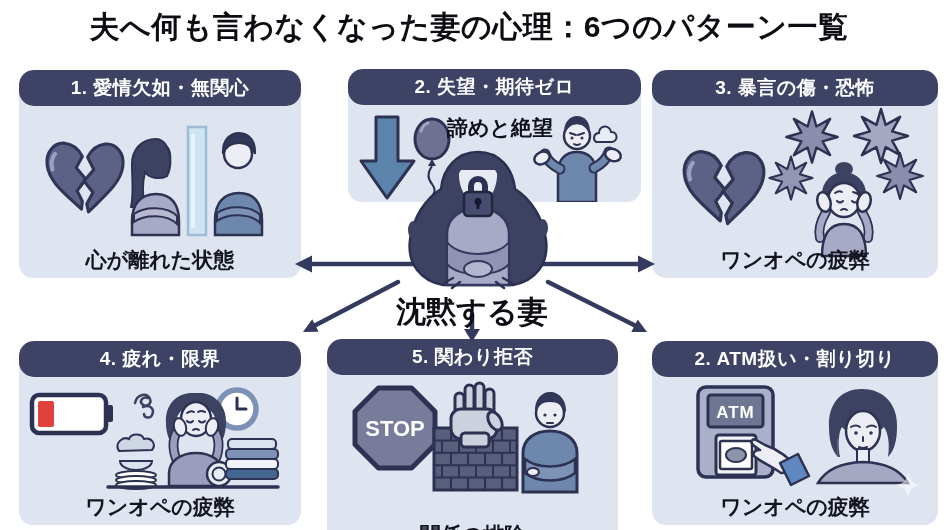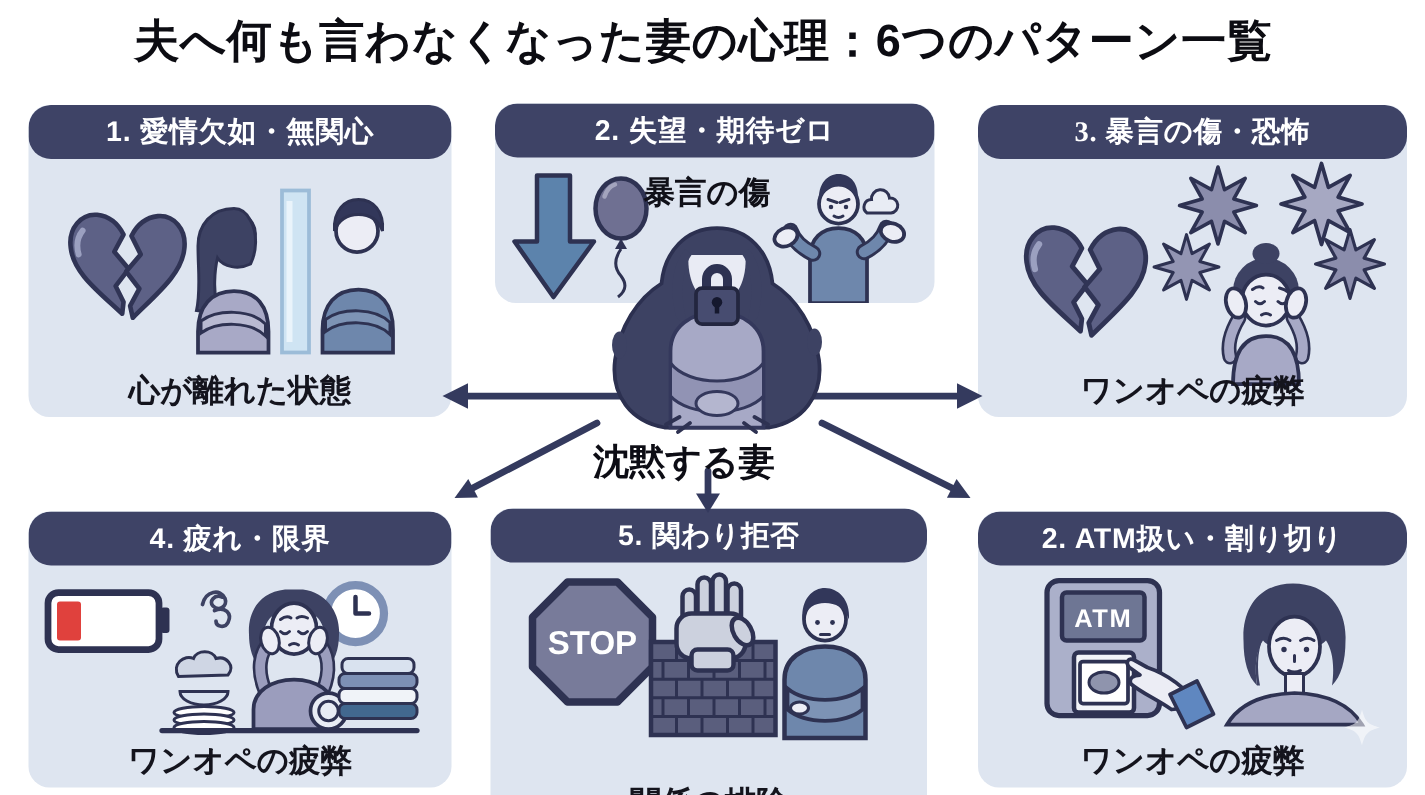--- a/index.html
+++ b/index.html
@@ -10,22 +10,22 @@
   .panel{position:absolute;background:#dee5f0;border-radius:14px;overflow:hidden;z-index:1;}
   .pill{position:absolute;top:0;left:0;right:0;height:36px;background:#3e4366;border-radius:15px;
         display:flex;align-items:center;justify-content:center;color:#ffffff;
         font-weight:800;font-size:19px;z-index:3;letter-spacing:.5px;}
   .caption{position:absolute;left:0;right:0;bottom:4px;text-align:center;
            font-weight:800;font-size:21px;color:#14141d;z-index:2;}
   .illust{position:absolute;left:0;top:36px;z-index:1;display:block;}
   .annotation{position:absolute;left:99px;top:45px;font-weight:800;font-size:21px;color:#101018;z-index:2;}
   .arrows{position:absolute;left:0;top:0;width:950px;height:530px;z-index:2;pointer-events:none;}
   .center-fig{position:absolute;left:393px;top:142px;width:170px;height:150px;z-index:3;}
-  .center-label{position:absolute;left:356px;top:292px;width:200px;text-align:center;
-                font-weight:900;font-size:24px;color:#0d0d15;z-index:4;}
+  .center-label{position:absolute;left:372px;top:292px;width:200px;text-align:center;
+                font-weight:900;font-size:30px;color:#0d0d15;z-index:4;}
   svg text{font-family:"Liberation Sans","DejaVu Sans",sans-serif;}
 </style>
 </head>
 <body>
 
 <div class="canvas">
 
   <div class="title">夫へ何も言わなくなった妻の心理：6つのパターン一覧</div>
 
   <section class="panel" style="left:19px;top:70px;width:282px;height:208px;">
@@ -54,21 +54,21 @@
       <g>
         <circle cx="219" cy="48" r="14" fill="#ecedf5" stroke="#2e3252" stroke-width="2.5"></circle>
         <path d="M204 48 C203 34 211 27 220 27 C230 27 237 35 236 48 C233 40 227 37 220 37 C213 37 207 40 204 48 Z" fill="#32375a" stroke="#2e3252" stroke-width="2"></path>
         <path d="M196 129 L196 114 C196 97 205 87 220 87 C235 87 243 97 243 114 L243 129 Z" fill="#6e87ac" stroke="#2e3252" stroke-width="2.5"></path>
         <path d="M198 107 C209 99 231 99 241 109 L241 117 C231 107 209 107 198 115 Z" fill="#7d93b5" stroke="#2e3252" stroke-width="2"></path>
       </g>
     </svg>
     <div class="caption">心が離れた状態</div>
   </section>
 
-  <section class="panel" style="left:330px;top:69px;width:293px;height:133px;">
+  <section class="panel" style="left:348px;top:69px;width:293px;height:133px;">
     <div class="pill">2. 失望・期待ゼロ</div>
     <svg class="illust" width="293" height="97" viewBox="0 36 293 97">
       <g>
         <path d="M28 48 L50 48 L50 92 L66 92 L39 129 L13 92 L28 92 Z" fill="#5c83ac" stroke="#2e3252" stroke-width="3" stroke-linejoin="round"></path>
       </g>
       <g>
         <ellipse cx="84" cy="70" rx="17" ry="20" fill="#6f7092" stroke="#2e3252" stroke-width="3"></ellipse>
         <path d="M73 62 a11 13 0 0 1 7 -8" stroke="#a3a4bd" stroke-width="3" fill="none" stroke-linecap="round"></path>
         <path d="M84 90 l-4 7 h8 z" fill="#2e3252"></path>
         <path d="M84 97 q-7 10 0 18 q6 8 -2 14" stroke="#2e3252" stroke-width="2" fill="none"></path>
@@ -83,24 +83,24 @@
         <ellipse cx="265" cy="86" rx="8" ry="6" transform="rotate(20 265 86)" fill="#ecedf5" stroke="#2e3252" stroke-width="2.5"></ellipse>
         <circle cx="229" cy="67" r="13" fill="#ecedf5" stroke="#2e3252" stroke-width="2.5"></circle>
         <path d="M216 66 C215 53 222 47 229 47 C237 47 243 53 242 66 C239 58 235 55 229 55 C223 55 219 58 216 66 Z" fill="#32375a"></path>
         <path d="M222 64 l6 2 M236 64 l-6 2" stroke="#2e3252" stroke-width="2" stroke-linecap="round"></path>
         <circle cx="224" cy="69" r="1.5" fill="#2e3252"></circle>
           <circle cx="234" cy="69" r="1.5" fill="#2e3252"></circle>
         <path d="M226 75 q3 2 6 0" stroke="#2e3252" stroke-width="2" fill="none" stroke-linecap="round"></path>
         <path d="M248 73 a5 5 0 0 1 3 -9 a6 6 0 0 1 12 -1 a5 5 0 0 1 1 10 z" fill="#e8ecf4" stroke="#2e3252" stroke-width="2"></path>
       </g>
     </svg>
-    <div class="annotation">暴言の傷</div>
-  </section>
-
-  <section class="panel" style="left:652px;top:70px;width:286px;height:208px;font-family:Liberation Serif, serif;">
+    <div class="annotation">諦めと絶望</div>
+  </section>
+
+  <section class="panel" style="left:652px;top:70px;width:286px;height:208px;">
     <div class="pill">3. 暴言の傷・恐怖</div>
     <svg class="illust" width="286" height="172" viewBox="0 0 286 172">
       <defs>
         <polygon id="burst" points="27,0 11.1,4.6 19.1,19.1 4.6,11.1 0,27 -4.6,11.1 -19.1,19.1 -11.1,4.6 -27,0 -11.1,-4.6 -19.1,-19.1 -4.6,-11.1 0,-27 4.6,-11.1 19.1,-19.1 11.1,-4.6" stroke="#2e3252" stroke-width="2.5" stroke-linejoin="round"></polygon>
       </defs>
       <g>
           <use href="#bh" transform="translate(26,32) scale(0.92)"></use>
         </g>
       <g>
         <use href="#burst" transform="translate(160,31) scale(0.95)" fill="#8b8dac"></use>

